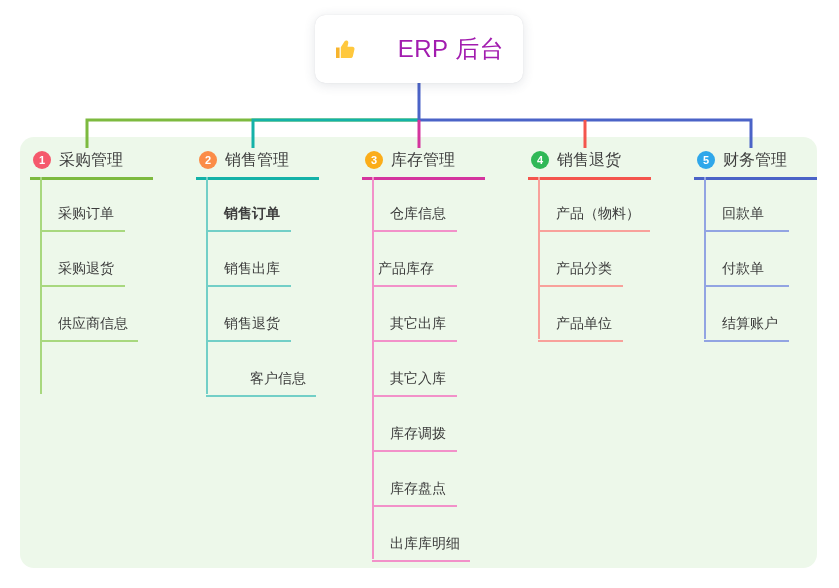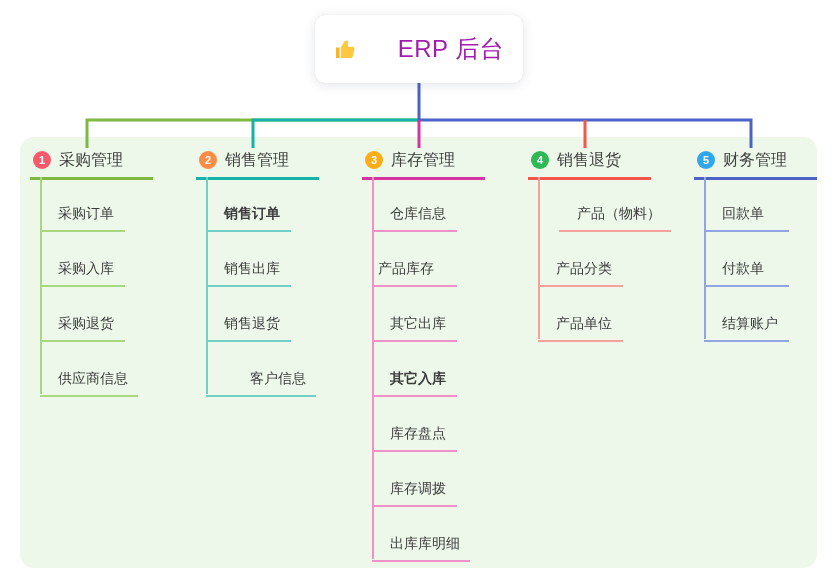--- a/index.html
+++ b/index.html
@@ -79,23 +79,20 @@
       <div class="branch-head" style="border-bottom-color: rgb(125, 186, 63);">
         <span class="badge" style="background: rgb(245, 89, 108);">1</span>
         <span class="branch-title">采购管理</span>
       </div>
       <div class="kids">
         <div class="rail" style="background: rgb(168, 216, 126); height: 217px;"></div>
         <div class="kid" style="border-bottom-color: rgb(168, 216, 126);">
           <span class="kid-label">采购订单</span>
         </div>
         <div class="kid" style="border-bottom-color: rgb(168, 216, 126);">
-          <span class="kid-label">采购入库</span>
-        </div>
-        <div class="kid" style="border-bottom-color: rgb(168, 216, 126);">
           <span class="kid-label">采购退货</span>
         </div>
         <div class="kid" style="border-bottom-color: rgb(168, 216, 126);">
           <span class="kid-label">供应商信息</span>
         </div>
       </div>
     </div>
     <div class="branch" style="left: 196px;">
       <div class="branch-head" style="border-bottom-color: rgb(20, 178, 168);">
         <span class="badge" style="background: rgb(251, 140, 71);">2</span>
@@ -126,42 +123,42 @@
         <div class="rail" style="background: rgb(242, 145, 201); height: 382px;"></div>
         <div class="kid" style="border-bottom-color: rgb(242, 145, 201);">
           <span class="kid-label">仓库信息</span>
         </div>
         <div class="kid" style="border-bottom-color: rgb(242, 145, 201); padding-left: 6px;">
           <span class="kid-label">产品库存</span>
         </div>
         <div class="kid" style="border-bottom-color: rgb(242, 145, 201);">
           <span class="kid-label">其它出库</span>
         </div>
-        <div class="kid" style="border-bottom-color: rgb(242, 145, 201); font-weight: bold;">
+        <div class="kid" style="border-bottom-color: rgb(242, 145, 201);">
           <span class="kid-label">其它入库</span>
         </div>
         <div class="kid" style="border-bottom-color: rgb(242, 145, 201);">
-          <span class="kid-label">库存盘点</span>
+          <span class="kid-label">库存调拨</span>
         </div>
         <div class="kid" style="border-bottom-color: rgb(242, 145, 201);">
-          <span class="kid-label">库存调拨</span>
+          <span class="kid-label">库存盘点</span>
         </div>
         <div class="kid" style="border-bottom-color: rgb(242, 145, 201);">
           <span class="kid-label">出库库明细</span>
         </div>
       </div>
     </div>
     <div class="branch" style="left: 528px;">
       <div class="branch-head" style="border-bottom-color: rgb(244, 85, 77);">
         <span class="badge" style="background: rgb(48, 184, 87);">4</span>
         <span class="branch-title">销售退货</span>
       </div>
       <div class="kids">
         <div class="rail" style="background: rgb(248, 161, 155); height: 162px;"></div>
-        <div class="kid" style="border-bottom-color: rgb(248, 161, 155); margin-left: 21px;">
+        <div class="kid" style="border-bottom-color: rgb(248, 161, 155);">
           <span class="kid-label">产品（物料）</span>
         </div>
         <div class="kid" style="border-bottom-color: rgb(248, 161, 155);">
           <span class="kid-label">产品分类</span>
         </div>
         <div class="kid" style="border-bottom-color: rgb(248, 161, 155);">
           <span class="kid-label">产品单位</span>
         </div>
       </div>
     </div>

